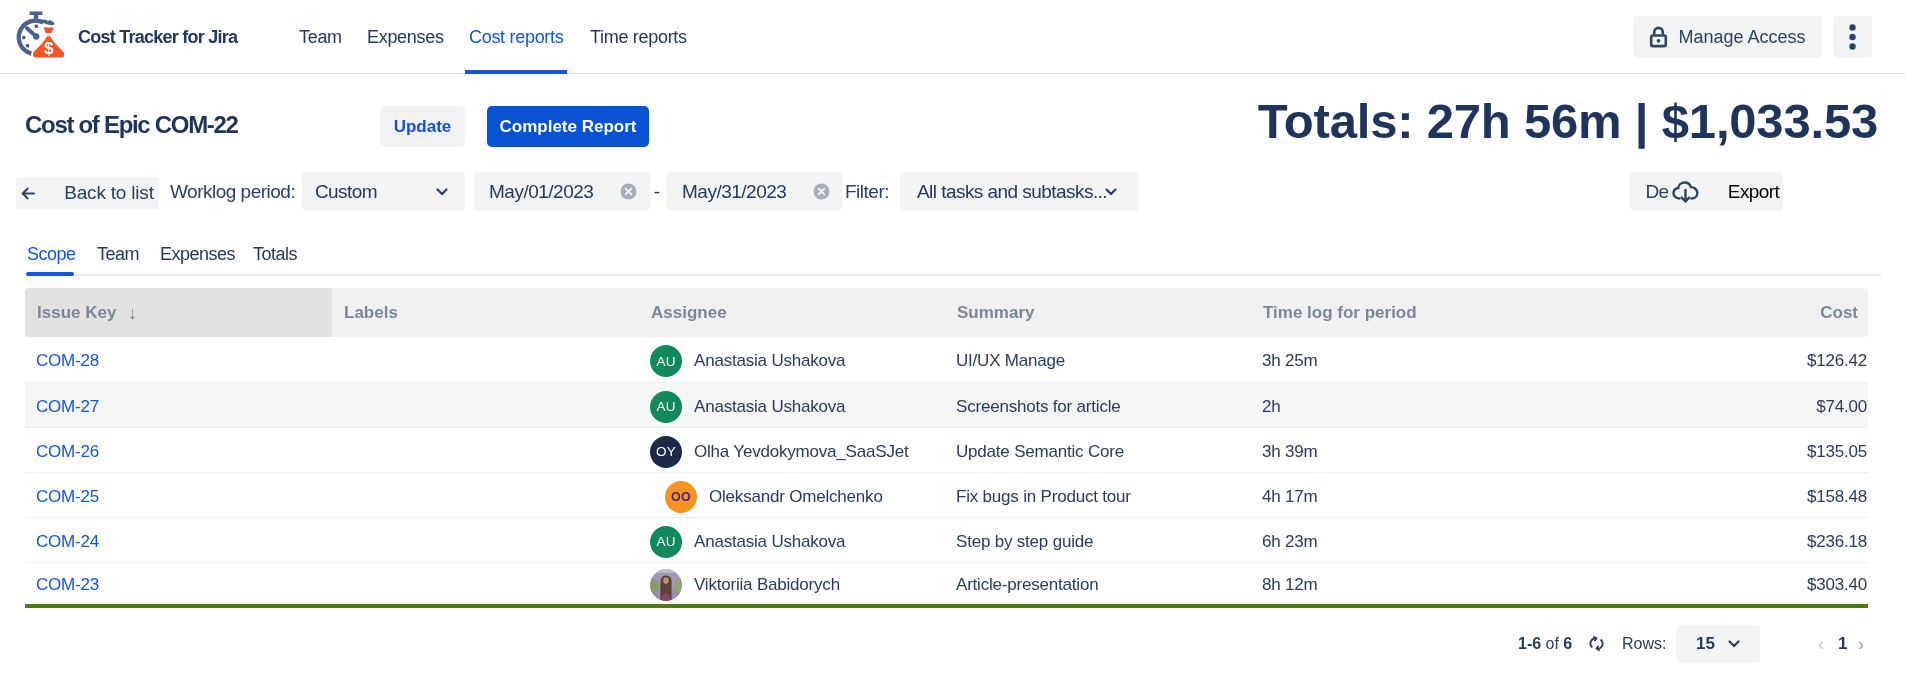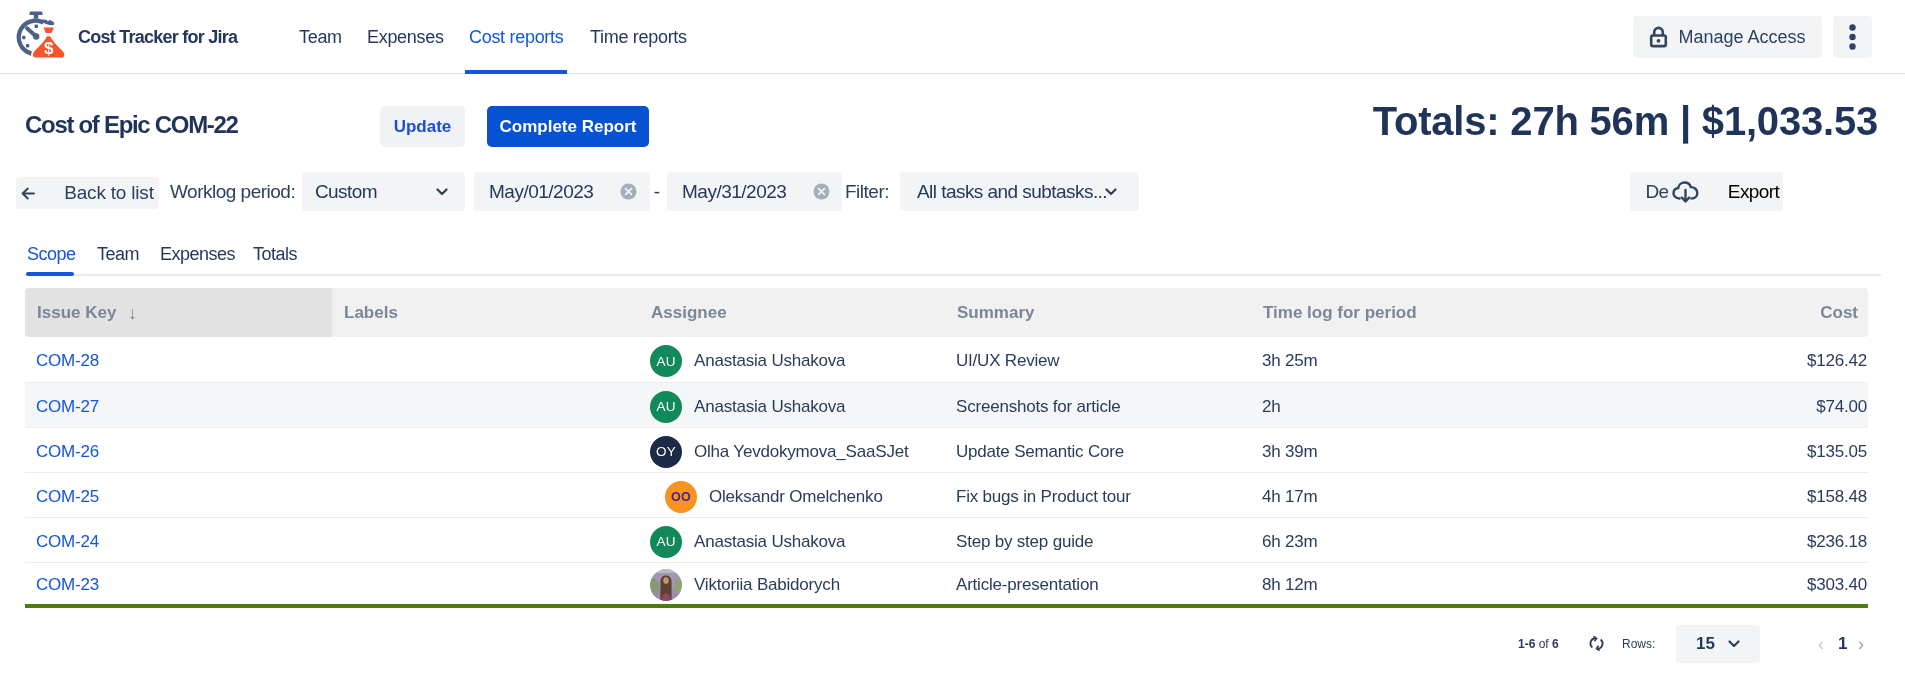--- a/index.html
+++ b/index.html
@@ -19,21 +19,21 @@
 .hbtn { position:absolute; top:16px; height:42px; background:#f3f4f6; border-radius:4px; display:flex; align-items:center; justify-content:center; color:#2c4160; font-size:18px; font-weight:400; }
 #manageaccess { left:1633px; width:189px; }
 #manageaccess svg { margin-right:10px; }
 #dotsbtn { left:1833px; width:39px; }
 
 
 .h1 { position:absolute; left:25px; top:113px; font-size:24px; line-height:24px; font-weight:700; color:#1f3458; letter-spacing:-1.3px; }
 .btn { position:absolute; top:106px; height:41px; border-radius:5px; font-size:17px; font-weight:700; display:flex; align-items:center; justify-content:center; }
 #btn-update { left:380px; width:85px; background:#f1f2f4; color:#1d4ed8; }
 #btn-complete { left:487px; width:162px; background:#0752d2; color:#fff; }
-.totals { position:absolute; top:101px; right:27px; font-size:40px; line-height:40px; font-weight:700; color:#1f3458; letter-spacing:-0.2px;margin-left:46px; }
+.totals { position:absolute; top:101px; right:27px; font-size:49px; line-height:40px; font-weight:700; color:#1f3458; letter-spacing:-0.2px;margin-left:46px; }
 
 
 .frow { position:absolute; top:172px; height:39px;gap:20px; }
 .gbox { background:#f3f4f6; border-radius:4px; display:flex; align-items:center; }
 #backtolist { left:16px; width:143px; top:177px; height:32px; justify-content:center; font-size:19px; letter-spacing:-0.2px; color:#2c4160; }
 #backtolist .arr { margin-right:9px; }
 .flabel { position:absolute; top:172px; line-height:40px; font-size:19px; letter-spacing:-0.5px; color:#2c4160; }
 #lbl-worklog { left:170px; }
 #lbl-filter { left:845px; }
 #sel-custom { left:302px; width:163px; padding-left:13px; font-size:19px; letter-spacing:-0.6px; color:#26395c; }
@@ -69,21 +69,21 @@
 tr:last-child td { border-bottom:6px solid #4d7c0f; }
 .asg { display:flex; align-items:center; }
 .av { width:32px; height:32px; border-radius:50%; color:#fff; font-size:13.5px; font-weight:400; letter-spacing:0.2px; display:flex; align-items:center; justify-content:center; margin-right:12px; flex:none; }
 .av.g { background:#12895a; }
 .av.n { background:#1b2a47; }
 .av.o { background:#f7941f; color:#4c1d95; font-weight:700; font-size:12.5px;margin-left:15px; }
 .sortarr { font-size:18px; margin-left:7px; font-weight:400; position:relative; top:1px; }
 
 
 .foot { position:absolute; top:608px; left:0; width:1905px; height:66px; background:#fff; }
-.fitem { position:absolute; font-size:12px; color:#2b3c5a; }
+.fitem { position:absolute; font-size:16px; color:#2b3c5a; }
 #fcount { left:1518px; top:23px; line-height:26px; }
 #fcount b { font-weight:700; }
 #refresh { left:1589px; top:28px; }
 #flabel-rows { left:1622px; top:23px; line-height:26px; }
 #rows-sel { position:absolute; left:1676px; top:17px; width:84px; height:38px; background:#f3f4f6; border-radius:4px; display:flex; align-items:center; padding-left:20px; font-size:17px; color:#26395c; font-weight:700; }
 #rows-sel .chev { position:absolute; left:52px; }
 .pgprev { position:absolute; left:1818px; top:23px; color:#c3c9d1; font-size:18px; line-height:26px; }
 .pgnum { position:absolute; left:1838px; top:23px; color:#26395c; font-size:17px; font-weight:700; line-height:26px; }
 .pgnext { position:absolute; left:1858px; top:23px; color:#9aa3af; font-size:18px; line-height:26px; }
 </style>
@@ -208,21 +208,21 @@
             <th>Summary</th>
             <th>Time log for period</th>
             <th class="cost">Cost</th>
     </tr>
     <tr>
       <td><a>COM-28</a></td>
             <td></td>
       <td>
               <div class="asg"><div class="av g">AU</div>Anastasia Ushakova</div>
             </td>
-      <td>UI/UX Review</td>
+      <td>UI/UX Manage</td>
             <td>3h 25m</td>
             <td class="cost">$126.42</td>
     </tr>
     <tr class="hov">
       <td><a>COM-27</a></td>
             <td></td>
       <td>
               <div class="asg"><div class="av g">AU</div>Anastasia Ushakova</div>
             </td>
       <td>Screenshots for article</td>

